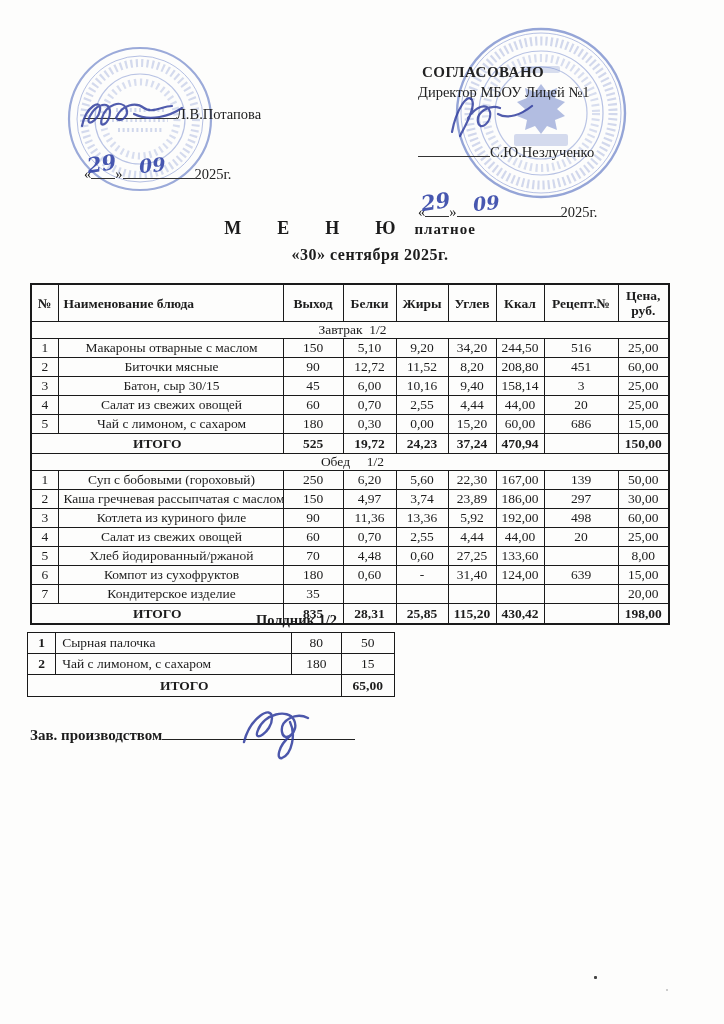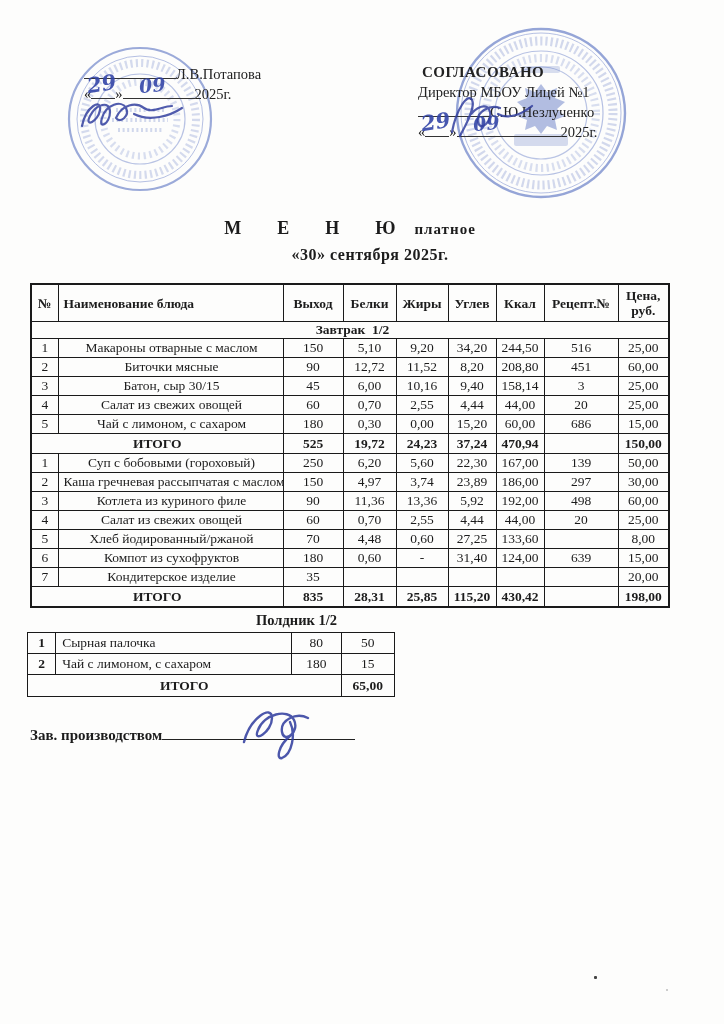--- a/index.html
+++ b/index.html
@@ -13,21 +13,21 @@
     position:relative;width:724px;height:1024px;
     background:#fdfdfc;overflow:hidden;
   }
 
   
   .approval{position:absolute;font-size:14.5px;line-height:20px;color:#222;}
   .approval-left{left:84px;top:64px;width:260px;}
   .approval-right{left:418px;top:62px;width:260px;}
   .app-title{font-weight:bold;font-size:15px;letter-spacing:.5px;padding-left:20px;}
   .approval-right .app-title{padding-left:4px;}
-  .sig-line,.date-line{white-space:nowrap;}
+  .sig-line,.date-line{white-space:nowrap;margin-top:40px;}
   .uline{display:inline-block;border-bottom:1.4px solid #333;height:14px;vertical-align:baseline;position:relative;}
   .u90{width:92px;} .u70{width:72px;} .u26{width:24px;} .u60{width:60px;} .u40{width:44px;}
   .hand{
     font-family:"DejaVu Serif", serif;font-style:italic;
     color:#3446a8;font-weight:bold;
   }
   .hand-day{
     position:absolute;left:-4px;top:-10px;font-size:21px;
     transform:rotate(-9deg);opacity:.9;
   }
@@ -49,21 +49,21 @@
     position:absolute;left:30px;top:283px;width:638px;
     font-size:13.5px;table-layout:fixed;
     border:2px solid #1a1a1a;
   }
   .main-table th,.main-table td{
     border:1px solid #1a1a1a;padding:0 3px;overflow:hidden;white-space:nowrap;
   }
   .main-table th{font-weight:bold;height:36px;white-space:normal;line-height:15px;}
   .main-table td{height:18px;text-align:center;}
   .main-table td.name{text-align:center;padding-left:5px;}
-  .main-table td.section{font-weight:bold;height:15px;white-space:pre;padding-left:8px;}
+  .main-table td.section{font-weight:normal;height:15px;white-space:pre;padding-left:8px;}
   .main-table td.total-label,.main-table td.total-num{font-weight:bold;height:19px;}
 
   
   .snack-wrap{position:absolute;left:27px;top:612px;width:326px;border-radius:30px;}
   .snack-heading{font-weight:bold;font-size:14.5px;text-align:right;padding-right:16px;height:20px;}
   .snack-table{width:368px;font-size:13.5px;table-layout:fixed;border:1.5px solid #1a1a1a;}
   .snack-table td{border:1px solid #1a1a1a;height:20px;text-align:center;padding:0 3px;white-space:nowrap;overflow:hidden;}
   .snack-table td.name{text-align:left;padding-left:6px;}
   .snack-table td.num{font-weight:bold;}
   .snack-table tr.total td{font-weight:bold;height:21px;}
@@ -234,20 +234,23 @@
           <td class="total-label" colspan="2">ИТОГО</td>
           <td class="total-num">525</td>
           <td class="total-num">19,72</td>
           <td class="total-num">24,23</td>
           <td class="total-num">37,24</td>
           <td class="total-num">470,94</td>
           <td class="total-num"></td>
           <td class="total-num">150,00</td>
         </tr>
         <tr>
+          <td class="section" colspan="9">Обед     1/2</td>
+        </tr>
+        <tr>
           <td>1</td>
           <td class="name">Суп с бобовыми (гороховый)</td>
           <td>250</td>
           <td>6,20</td>
           <td>5,60</td>
           <td>22,30</td>
           <td>167,00</td>
           <td>139</td>
           <td>50,00</td>
         </tr>

